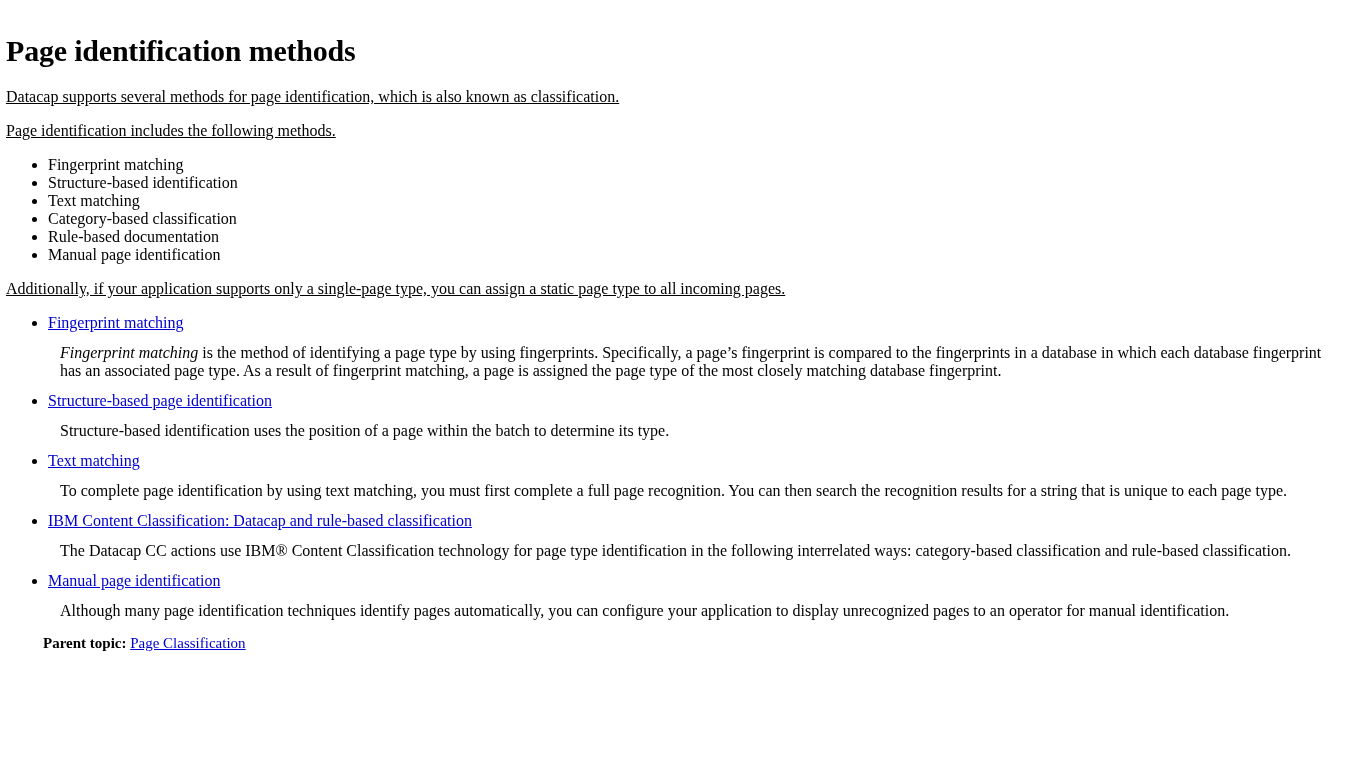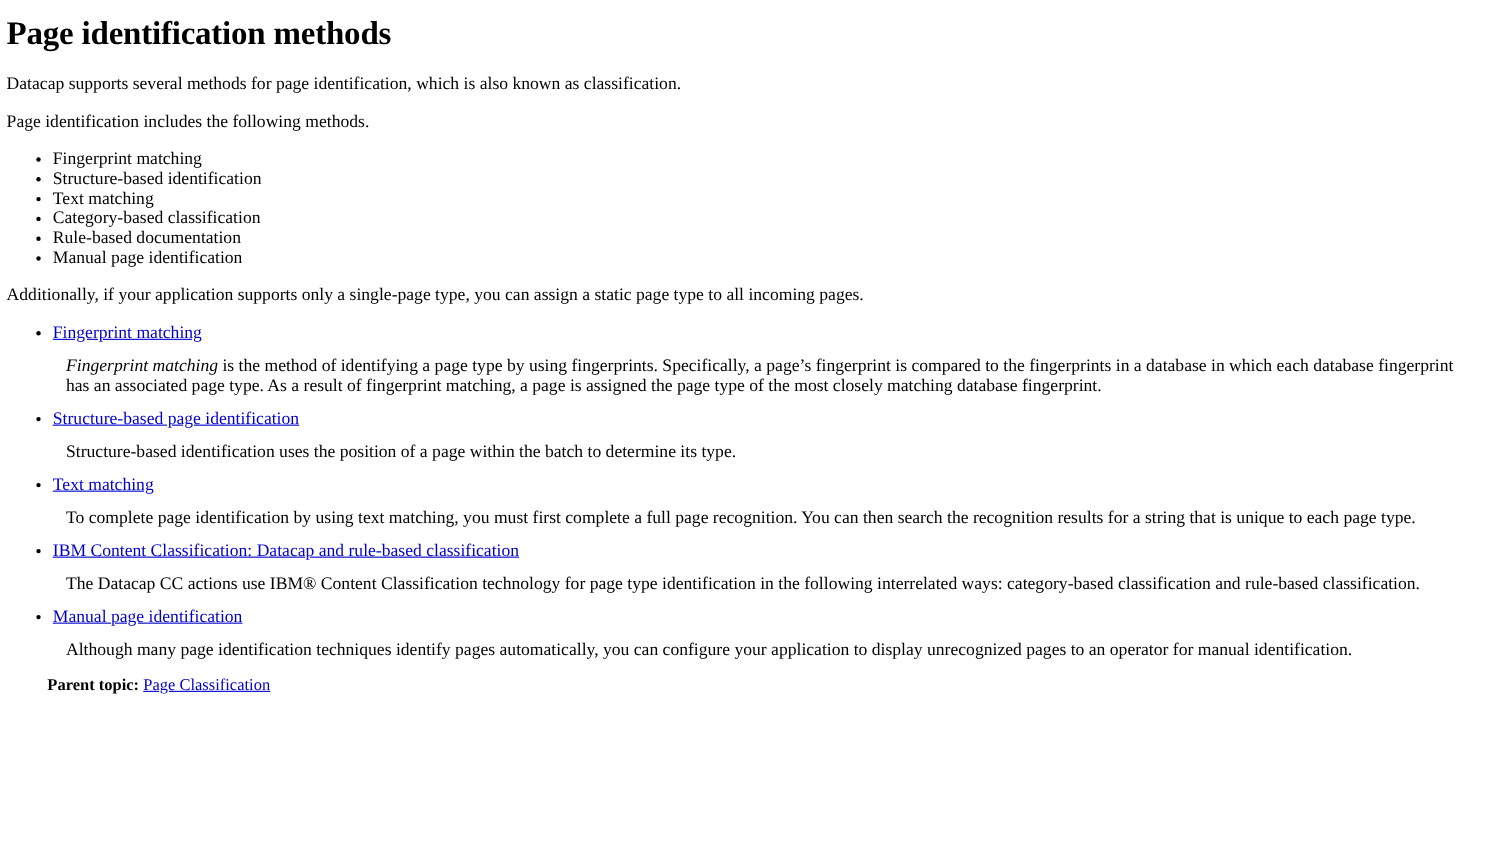--- a/index.html
+++ b/index.html
@@ -17,29 +17,30 @@
     color: #000000;
   }
   .page {
     padding: 6px 8px 0 6px;
   }
   h1.page-title {
     font-family: "Liberation Serif", "DejaVu Serif", serif;
     font-size: 30px;
     line-height: 34px;
     font-weight: bold;
-    margin: 8px 0 20px 0;
+    margin: 28px 0 20px 0;
     padding: 0;
     letter-spacing: -0.2px;
   }
   p.body-para {
     margin: 0 0 16px 0;
     padding: 0;
     font-size: 16px;
     line-height: 18px;
+    text-decoration: underline;
   }
   ul.simple-list {
     margin: 0 0 16px 0;
     padding: 0 0 0 42px;
     list-style-type: disc;
   }
   ul.simple-list li {
     margin: 0;
     padding: 0;
     line-height: 18px;

